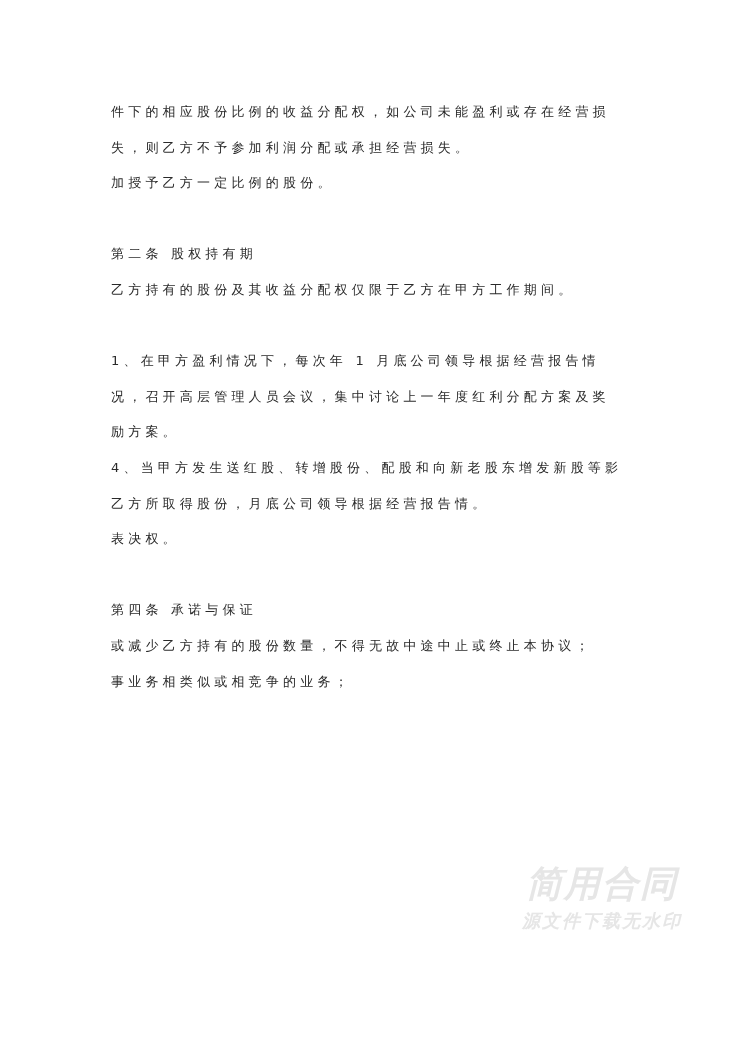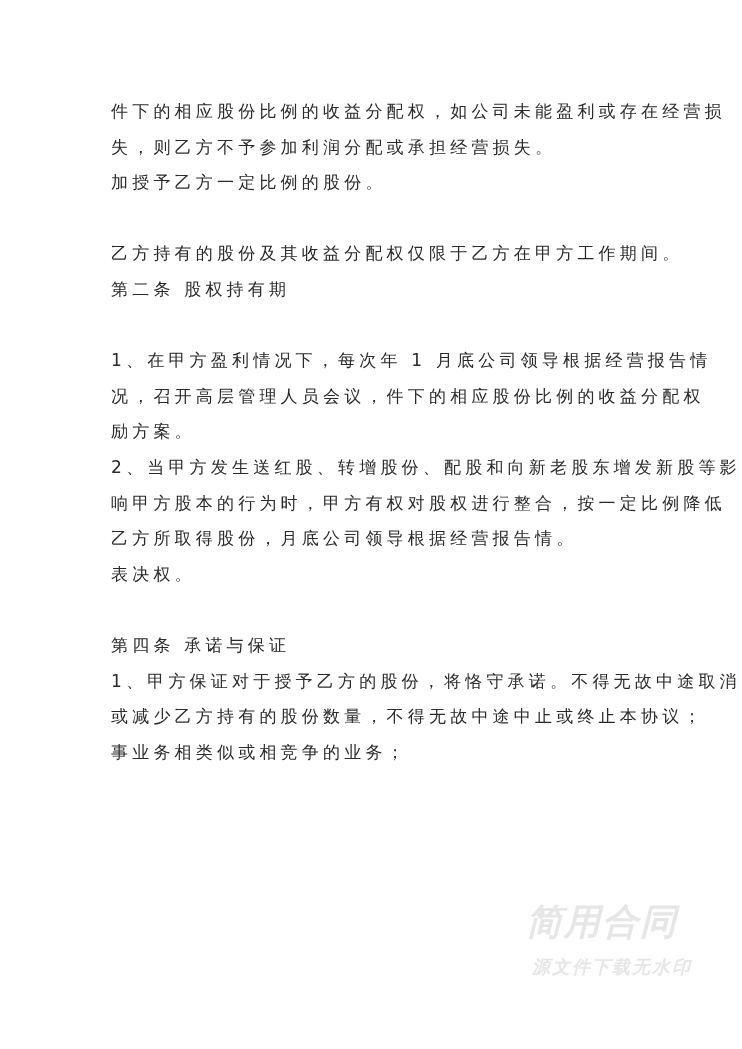--- a/index.html
+++ b/index.html
@@ -1,58 +1,56 @@
 <!DOCTYPE html>
 <html><head>
 <meta charset="utf-8">
 <style>
   html, body { margin:0; padding:0; background:#ffffff; }
   body { width:742px; height:1049px; position:relative; overflow:hidden; }
   .page { position:absolute; left:0; top:0; width:742px; height:1049px; background:#fff; }
   .content { position:absolute; left:111px; top:94px; width:560px; }
   .line {
     font-family: "DejaVu Sans", sans-serif;
-    font-size:17px;
+    font-size:13px;
     letter-spacing:4.2px;
     color:#2a2a2a;
     height:35.6px;
     line-height:35.6px;
     white-space:nowrap;
   }
   .blank { height:35.6px; }
   .watermark {
-    position:absolute; left:512px; top:900px; width:180px; text-align:center;
+    position:absolute; left:512px; top:862px; width:180px; text-align:center;
     font-family:"DejaVu Sans", sans-serif; font-weight:bold; font-style:italic;
     color:#e6e6e6;
   }
   .wm-title { font-size:36px; letter-spacing:2px; line-height:44px; }
-  .wm-sub { font-size:18px; letter-spacing:2px; line-height:30px; margin-top:8px;text-align:right; }
+  .wm-sub { font-size:18px; letter-spacing:2px; line-height:30px; margin-top:0; }
 </style>
 </head>
 <body>
 
 <div class="page">
   <div class="content">
     <div class="line">件下的相应股份比例的收益分配权，如公司未能盈利或存在经营损</div>
     <div class="line">失，则乙方不予参加利润分配或承担经营损失。</div>
     <div class="line">加授予乙方一定比例的股份。</div>
     <div class="line blank"></div>
+    <div class="line">第二条 股权持有期</div>
     <div class="line">乙方持有的股份及其收益分配权仅限于乙方在甲方工作期间。</div>
-    <div class="line">第二条 股权持有期</div>
     <div class="line blank"></div>
     <div class="line">1、在甲方盈利情况下，每次年 1 月底公司领导根据经营报告情</div>
-    <div class="line">况，召开高层管理人员会议，件下的相应股份比例的收益分配权</div>
+    <div class="line">况，召开高层管理人员会议，集中讨论上一年度红利分配方案及奖</div>
     <div class="line">励方案。</div>
-    <div class="line">2、当甲方发生送红股、转增股份、配股和向新老股东增发新股等影</div>
-    <div class="line">响甲方股本的行为时，甲方有权对股权进行整合，按一定比例降低</div>
+    <div class="line">4、当甲方发生送红股、转增股份、配股和向新老股东增发新股等影</div>
     <div class="line">乙方所取得股份，月底公司领导根据经营报告情。</div>
     <div class="line">表决权。</div>
     <div class="line blank"></div>
     <div class="line">第四条 承诺与保证</div>
-    <div class="line">1、甲方保证对于授予乙方的股份，将恪守承诺。不得无故中途取消</div>
     <div class="line">或减少乙方持有的股份数量，不得无故中途中止或终止本协议；</div>
     <div class="line">事业务相类似或相竞争的业务；</div>
   </div>
 
   <div class="watermark">
     <div class="wm-title">简用合同</div>
     <div class="wm-sub">源文件下载无水印</div>
   </div>
 </div>
 

